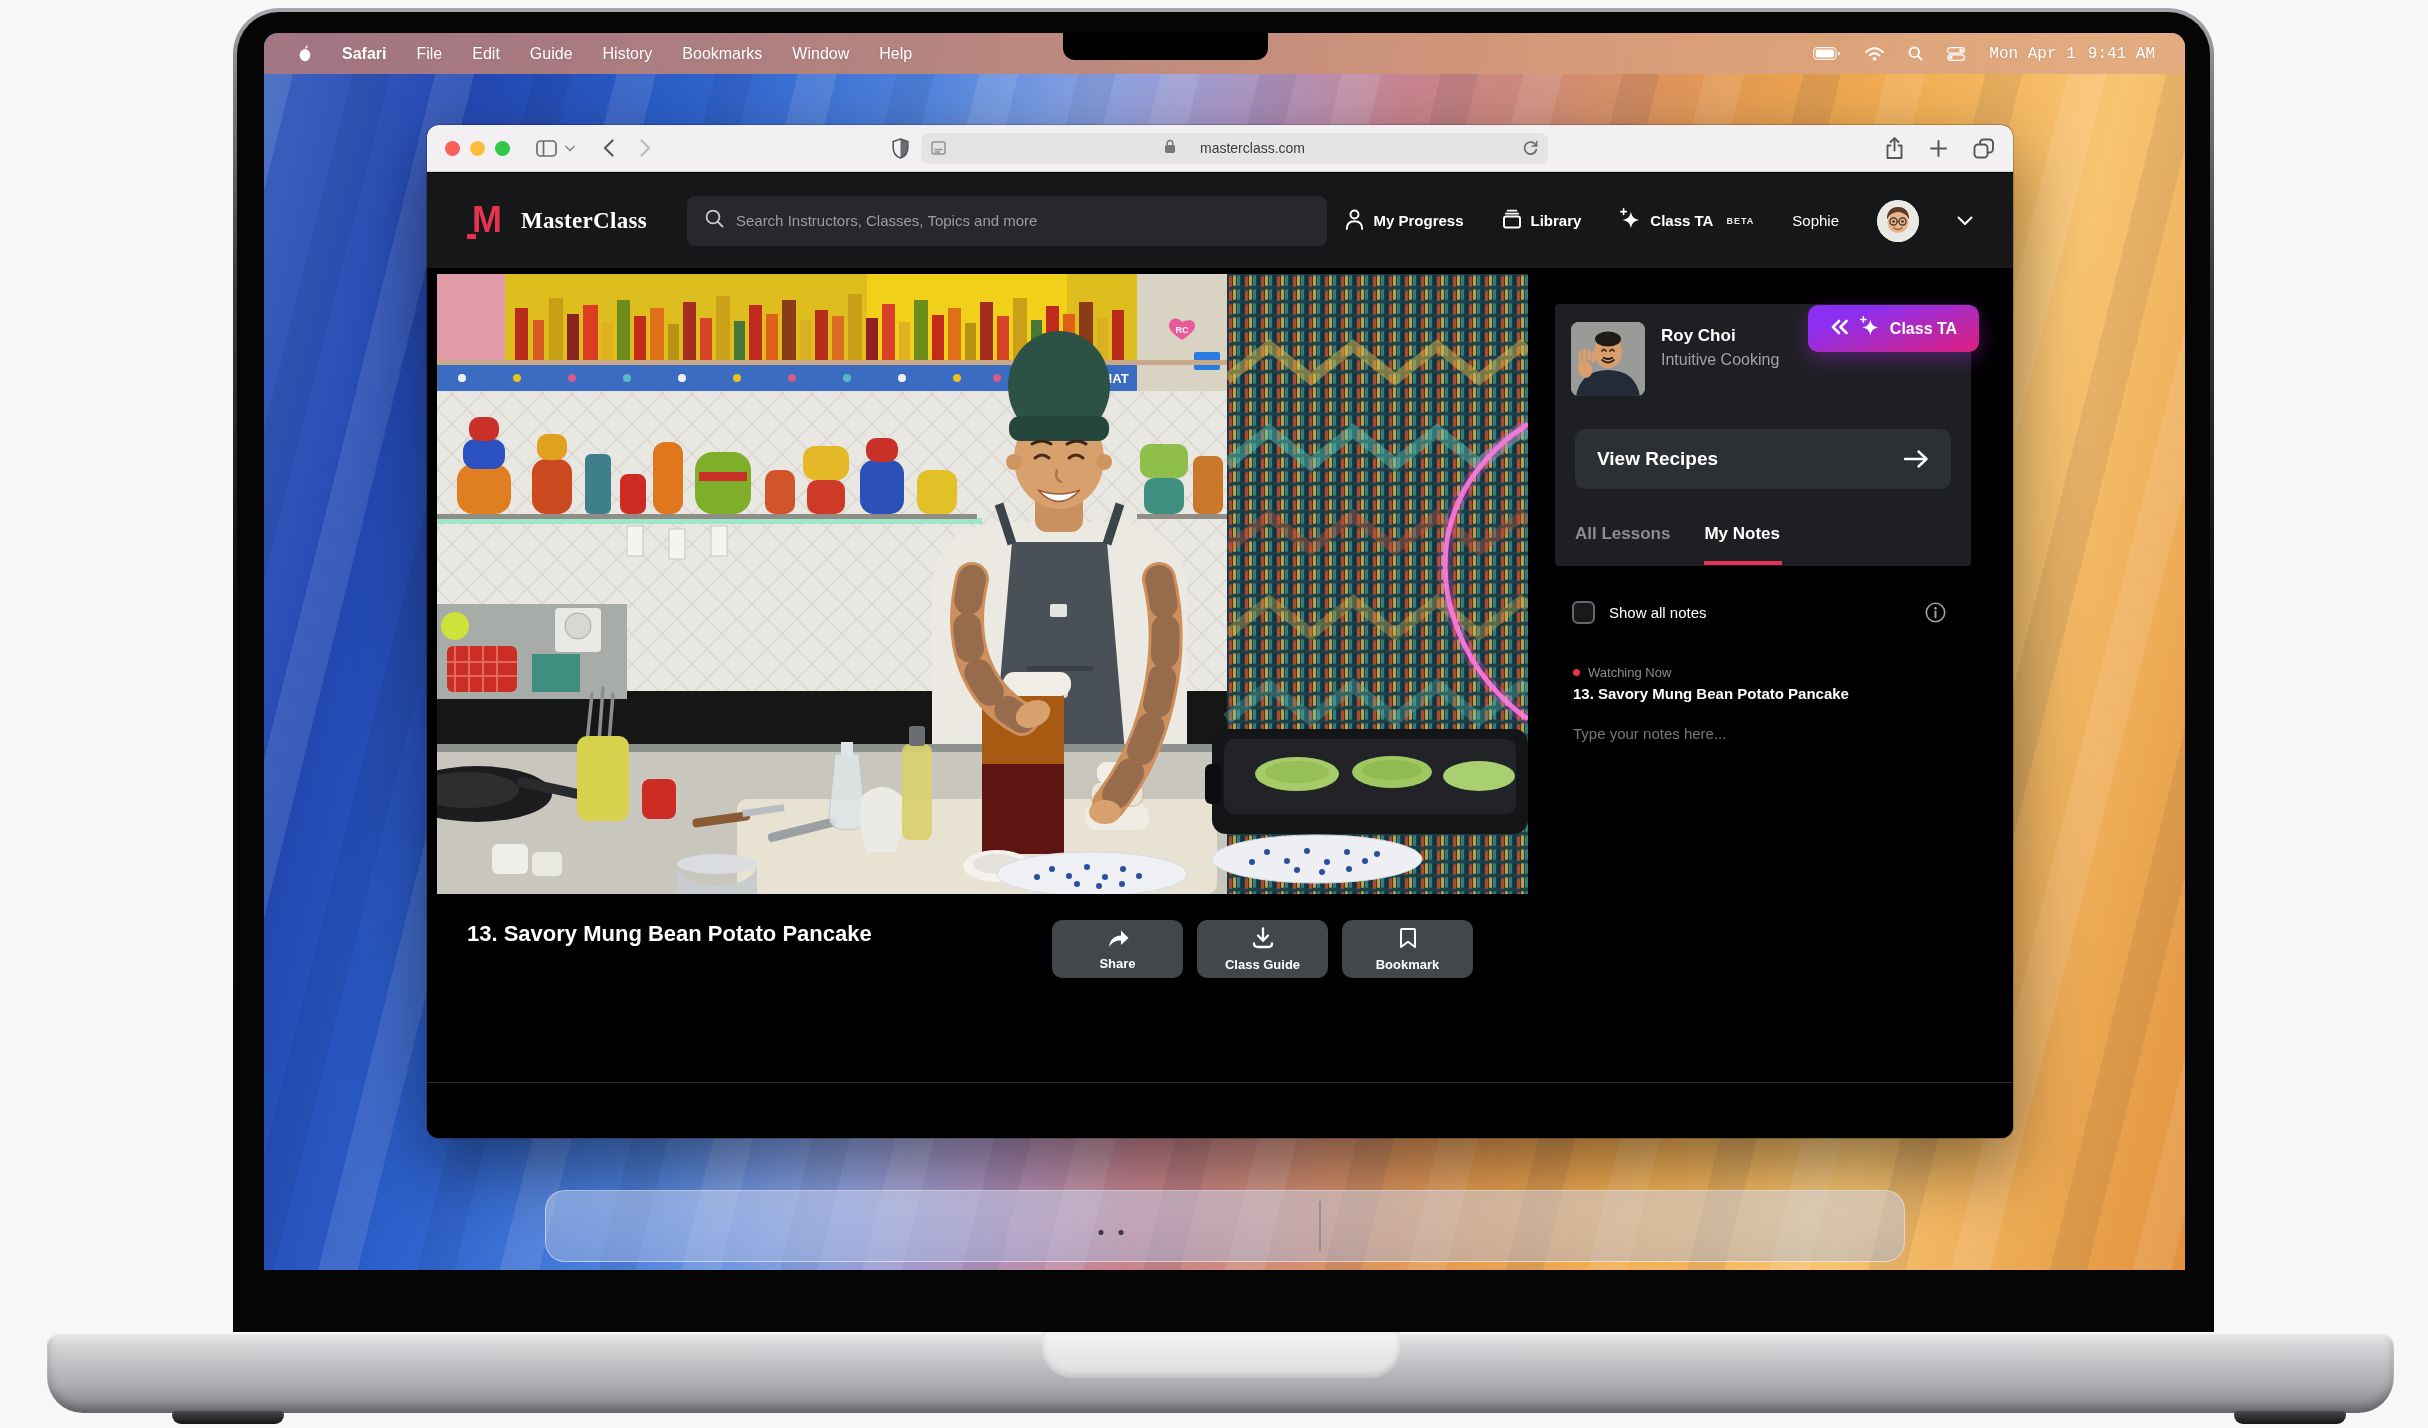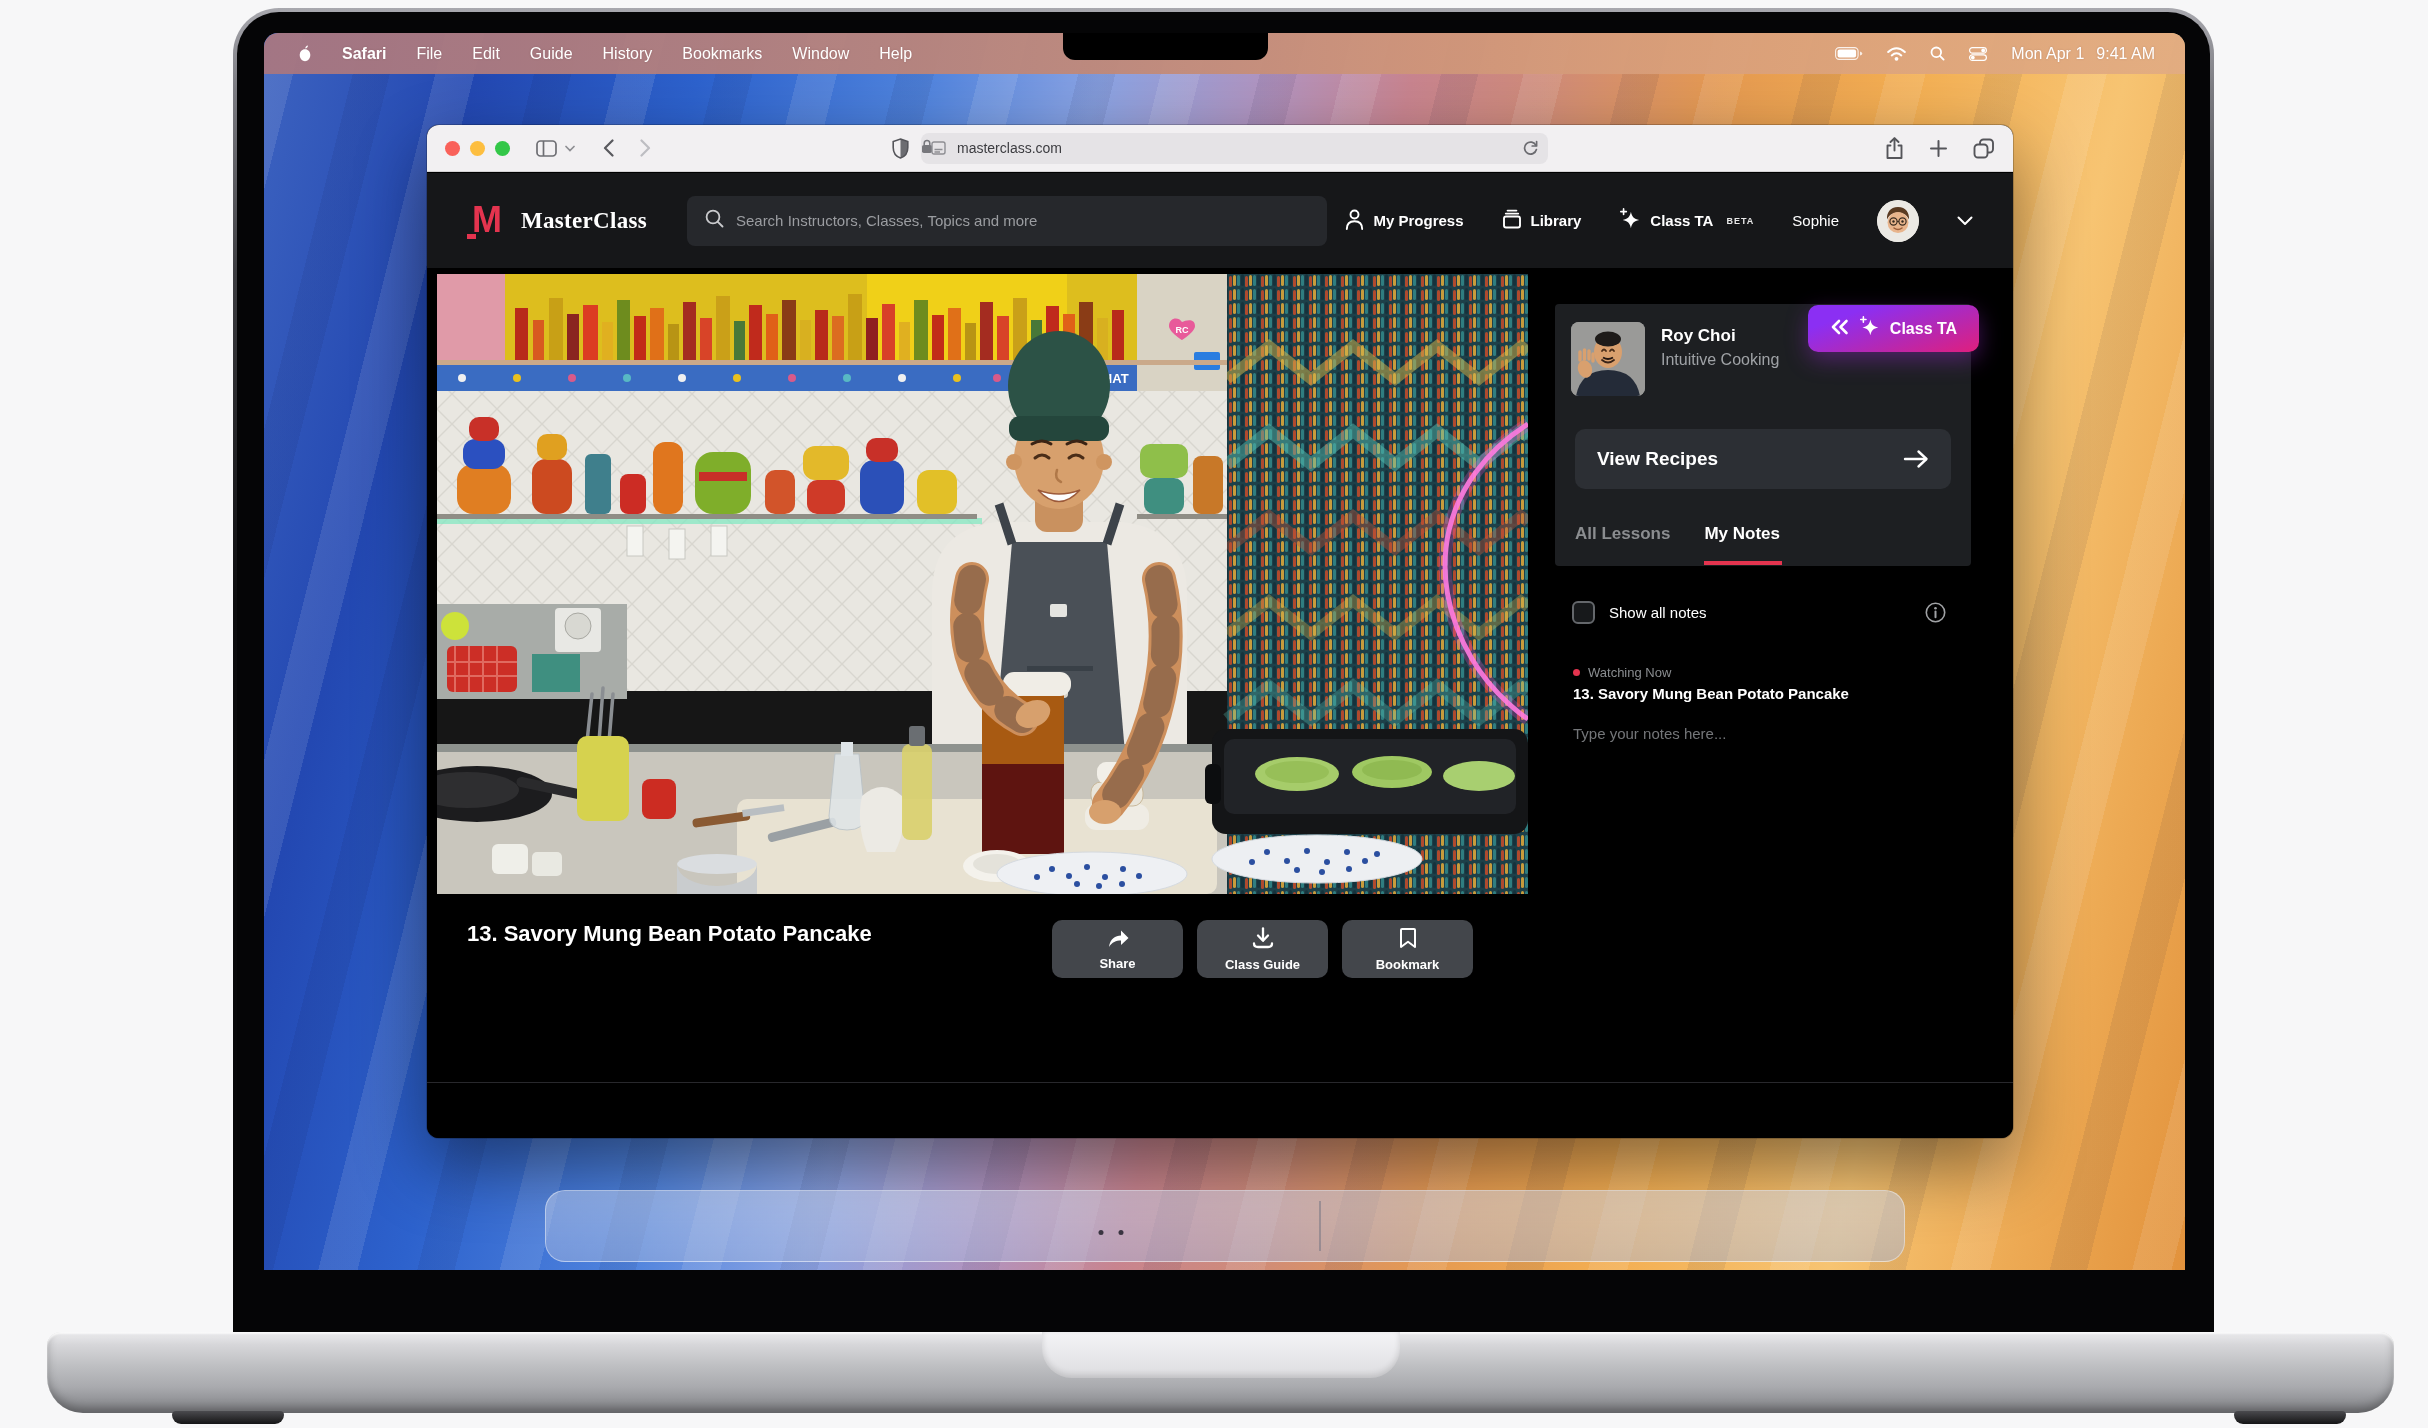--- a/index.html
+++ b/index.html
@@ -36,36 +36,36 @@
 
   
   .menubar { position:absolute; left:0; top:0; right:0; height:41px; z-index:30;
     display:flex; align-items:center; padding:0 30px 0 34px; color:#fff; font-size:16px; font-weight:500;
     border-radius:14px 14px 0 0;
     background:linear-gradient(90deg,rgba(168,118,128,.94),rgba(193,137,120,.94) 45%,rgba(216,158,122,.94) 72%,rgba(226,172,130,.94));
     text-shadow:0 0 2px rgba(90,50,50,.25); }
   .mb-left { display:flex; align-items:center; column-gap:30px; }
   .mb-app { font-weight:700; }
   .mb-right { margin-left:auto; display:flex; align-items:center; column-gap:24px; }
-  .mb-date { display:flex; column-gap:12px; font-weight:500; }
+  .mb-date { display:flex; column-gap:12px; font-weight:500;font-family:Liberation Mono, monospace; }
   .mb-ic { display:flex; align-items:center; }
 
   
   .swindow { position:absolute; left:163px; top:92px; width:1586px; height:1013px; border-radius:12px;
     background:#000; box-shadow:0 28px 70px rgba(0,0,0,.45), 0 0 0 1px rgba(0,0,0,.2); z-index:20; }
   .toolbar { position:relative; height:47px; background:#f2f0f2; border-radius:12px 12px 0 0;
     border-bottom:1px solid #d4d2d4; display:flex; align-items:center; padding:0 18px; }
   .tl { width:15px; height:15px; border-radius:50%; margin-right:10px; flex:none; }
   .tl.r { background:#f9615a; } .tl.y { background:#fdbe40; } .tl.g { background:#33c748; }
   .tbi { display:flex; align-items:center; justify-content:center; color:#4e4e53; }
   .tbi.dim { color:#bcbcc1; }
   .urlwrap { position:absolute; left:50%; top:0; bottom:0; transform:translateX(-50%);
     display:flex; align-items:center; gap:12px; }
   .urlpill { position:relative; width:627px; height:31px; background:#e5e3e6; border-radius:8px;
-    display:flex; align-items:center; justify-content:flex-start; gap:24px; font-size:14px; color:#3c3c40; }
+    display:flex; align-items:center; justify-content:center; gap:24px; font-size:14px; color:#3c3c40; }
   .tb-right { position:absolute; right:18px; display:flex; align-items:center; gap:26px; }
 
   
   .page { position:absolute; left:0; right:0; top:48px; bottom:0; background:#000;
     border-radius:0 0 12px 12px; overflow:hidden; color:#fff; }
   .mcheader { position:absolute; left:0; top:0; right:0; height:95px; background:#161719;
     display:flex; align-items:center; padding:0 40px; }
   .mclogo { display:flex; align-items:center; gap:12px; }
   .mcword { font-family:"Liberation Serif", serif; font-size:23px; font-weight:700; letter-spacing:.3px; color:#fff; }
   .mcsearch { margin-left:40px; width:640px; height:50px; background:#26282c; border-radius:8px;

